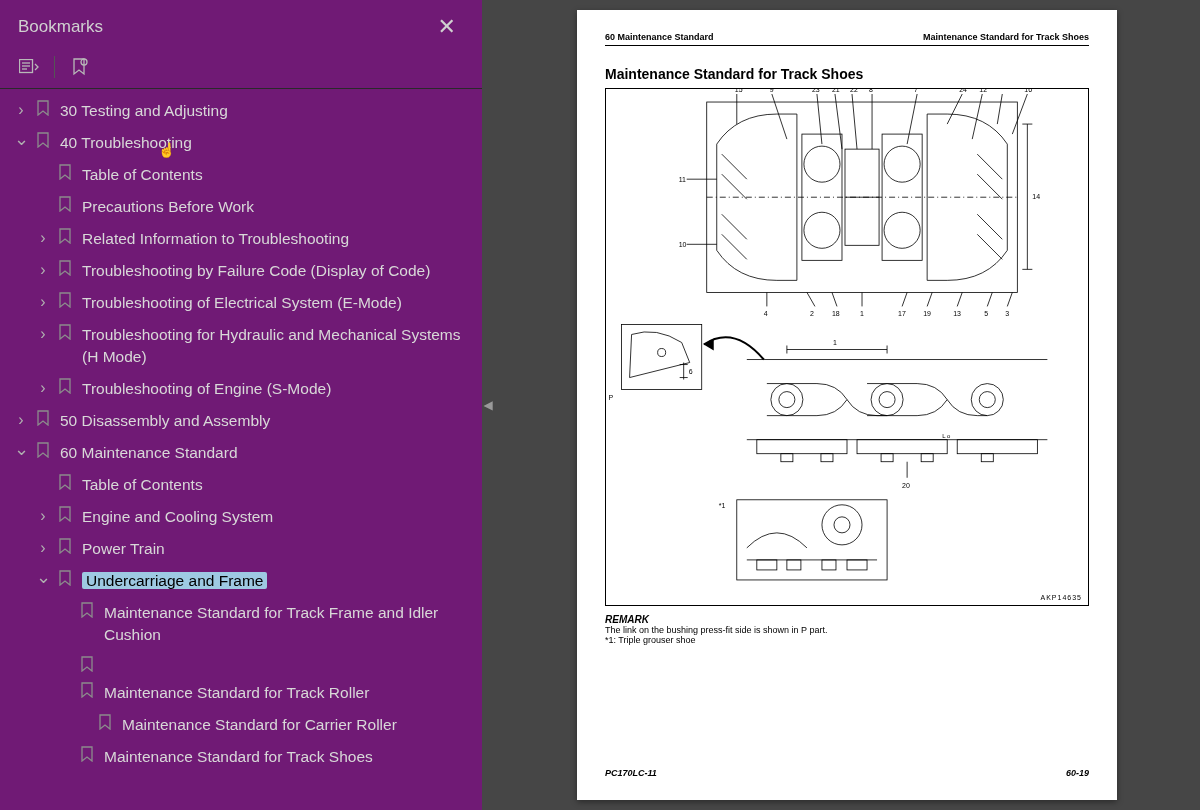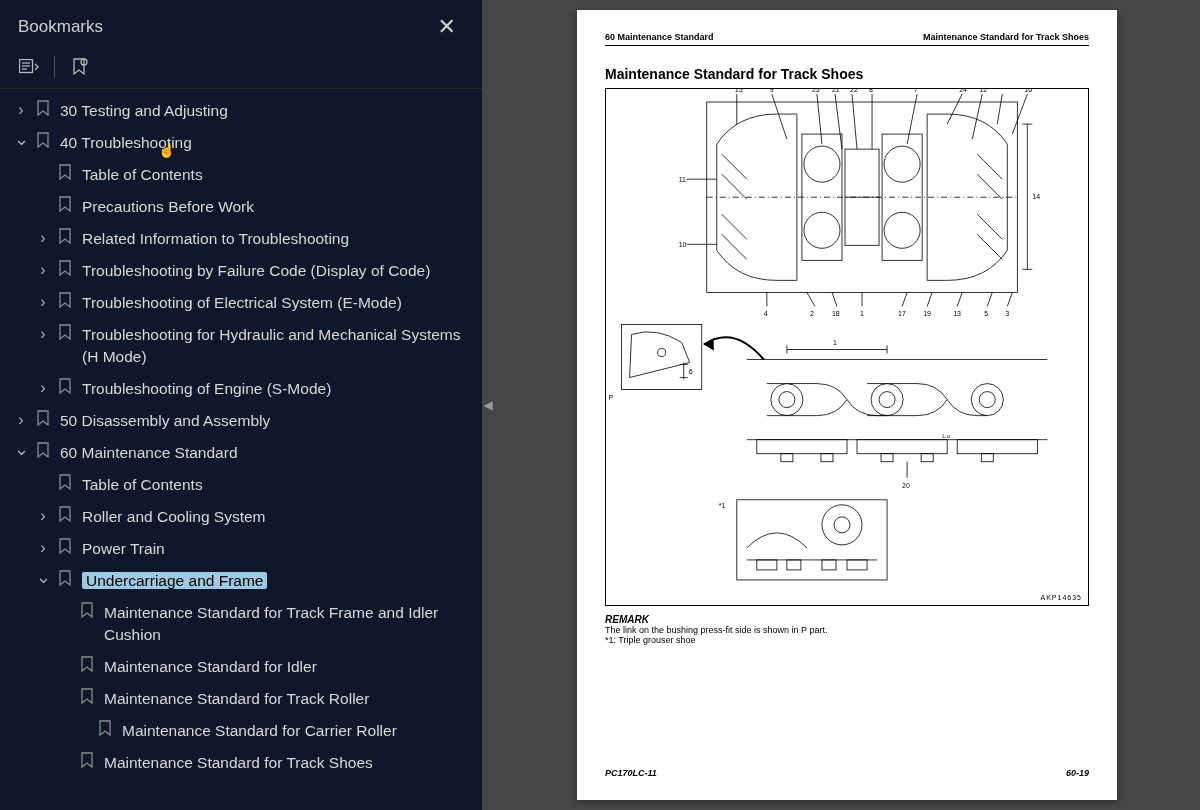--- a/index.html
+++ b/index.html
@@ -5,21 +5,21 @@
   * { margin: 0; padding: 0; box-sizing: border-box; }
   body {
     font-family: "Segoe UI", -apple-system, sans-serif;
     width: 1200px; height: 810px;
     overflow: hidden;
     background: #464646;
     display: flex;
   }
   .sidebar {
     width: 482px; height: 100%;
-    background: #0f172a;
+    background: #701a75;
     color: #d0d0d0;
     display: flex; flex-direction: column;
     position: relative;
   }
   .sidebar-header {
     display: flex; align-items: center;
     justify-content: space-between;
     padding: 10px 18px 6px 18px;
     font-size: 17px; font-weight: 400;
   }
@@ -268,21 +268,21 @@
         </span>
         <span class="lbl">Table of Contents</span>
       </div>
       <div class="tree-item" style="padding-left: 36px;">
         <span class="chev" style="font-size: 16px; line-height: 20px;">›</span>
         <span class="bm">
           <svg width="14" height="16" viewBox="0 0 14 16" stroke="#8c8c8c" fill="none" stroke-width="1.3">
             <path d="M2 1 h10 v14 l-5 -4 l-5 4 z"></path>
           </svg>
         </span>
-        <span class="lbl">Roller and Cooling System</span>
+        <span class="lbl">Engine and Cooling System</span>
       </div>
       <div class="tree-item" style="padding-left: 36px;">
         <span class="chev" style="font-size: 16px; line-height: 20px;">›</span>
         <span class="bm">
           <svg width="14" height="16" viewBox="0 0 14 16" stroke="#8c8c8c" fill="none" stroke-width="1.3">
             <path d="M2 1 h10 v14 l-5 -4 l-5 4 z"></path>
           </svg>
         </span>
         <span class="lbl">Power Train</span>
       </div>
@@ -304,21 +304,20 @@
         </span>
         <span class="lbl">Maintenance Standard for Track Frame and Idler Cushion</span>
       </div>
       <div class="tree-item" style="padding-left: 58px;">
         <span class="chev"></span>
         <span class="bm">
           <svg width="14" height="16" viewBox="0 0 14 16" stroke="#8c8c8c" fill="none" stroke-width="1.3">
             <path d="M2 1 h10 v14 l-5 -4 l-5 4 z"></path>
           </svg>
         </span>
-        <span class="lbl">Maintenance Standard for Idler</span>
       </div>
       <div class="tree-item" style="padding-left: 58px;">
         <span class="chev"></span>
         <span class="bm">
           <svg width="14" height="16" viewBox="0 0 14 16" stroke="#8c8c8c" fill="none" stroke-width="1.3">
             <path d="M2 1 h10 v14 l-5 -4 l-5 4 z"></path>
           </svg>
         </span>
         <span class="lbl">Maintenance Standard for Track Roller</span>
       </div>

